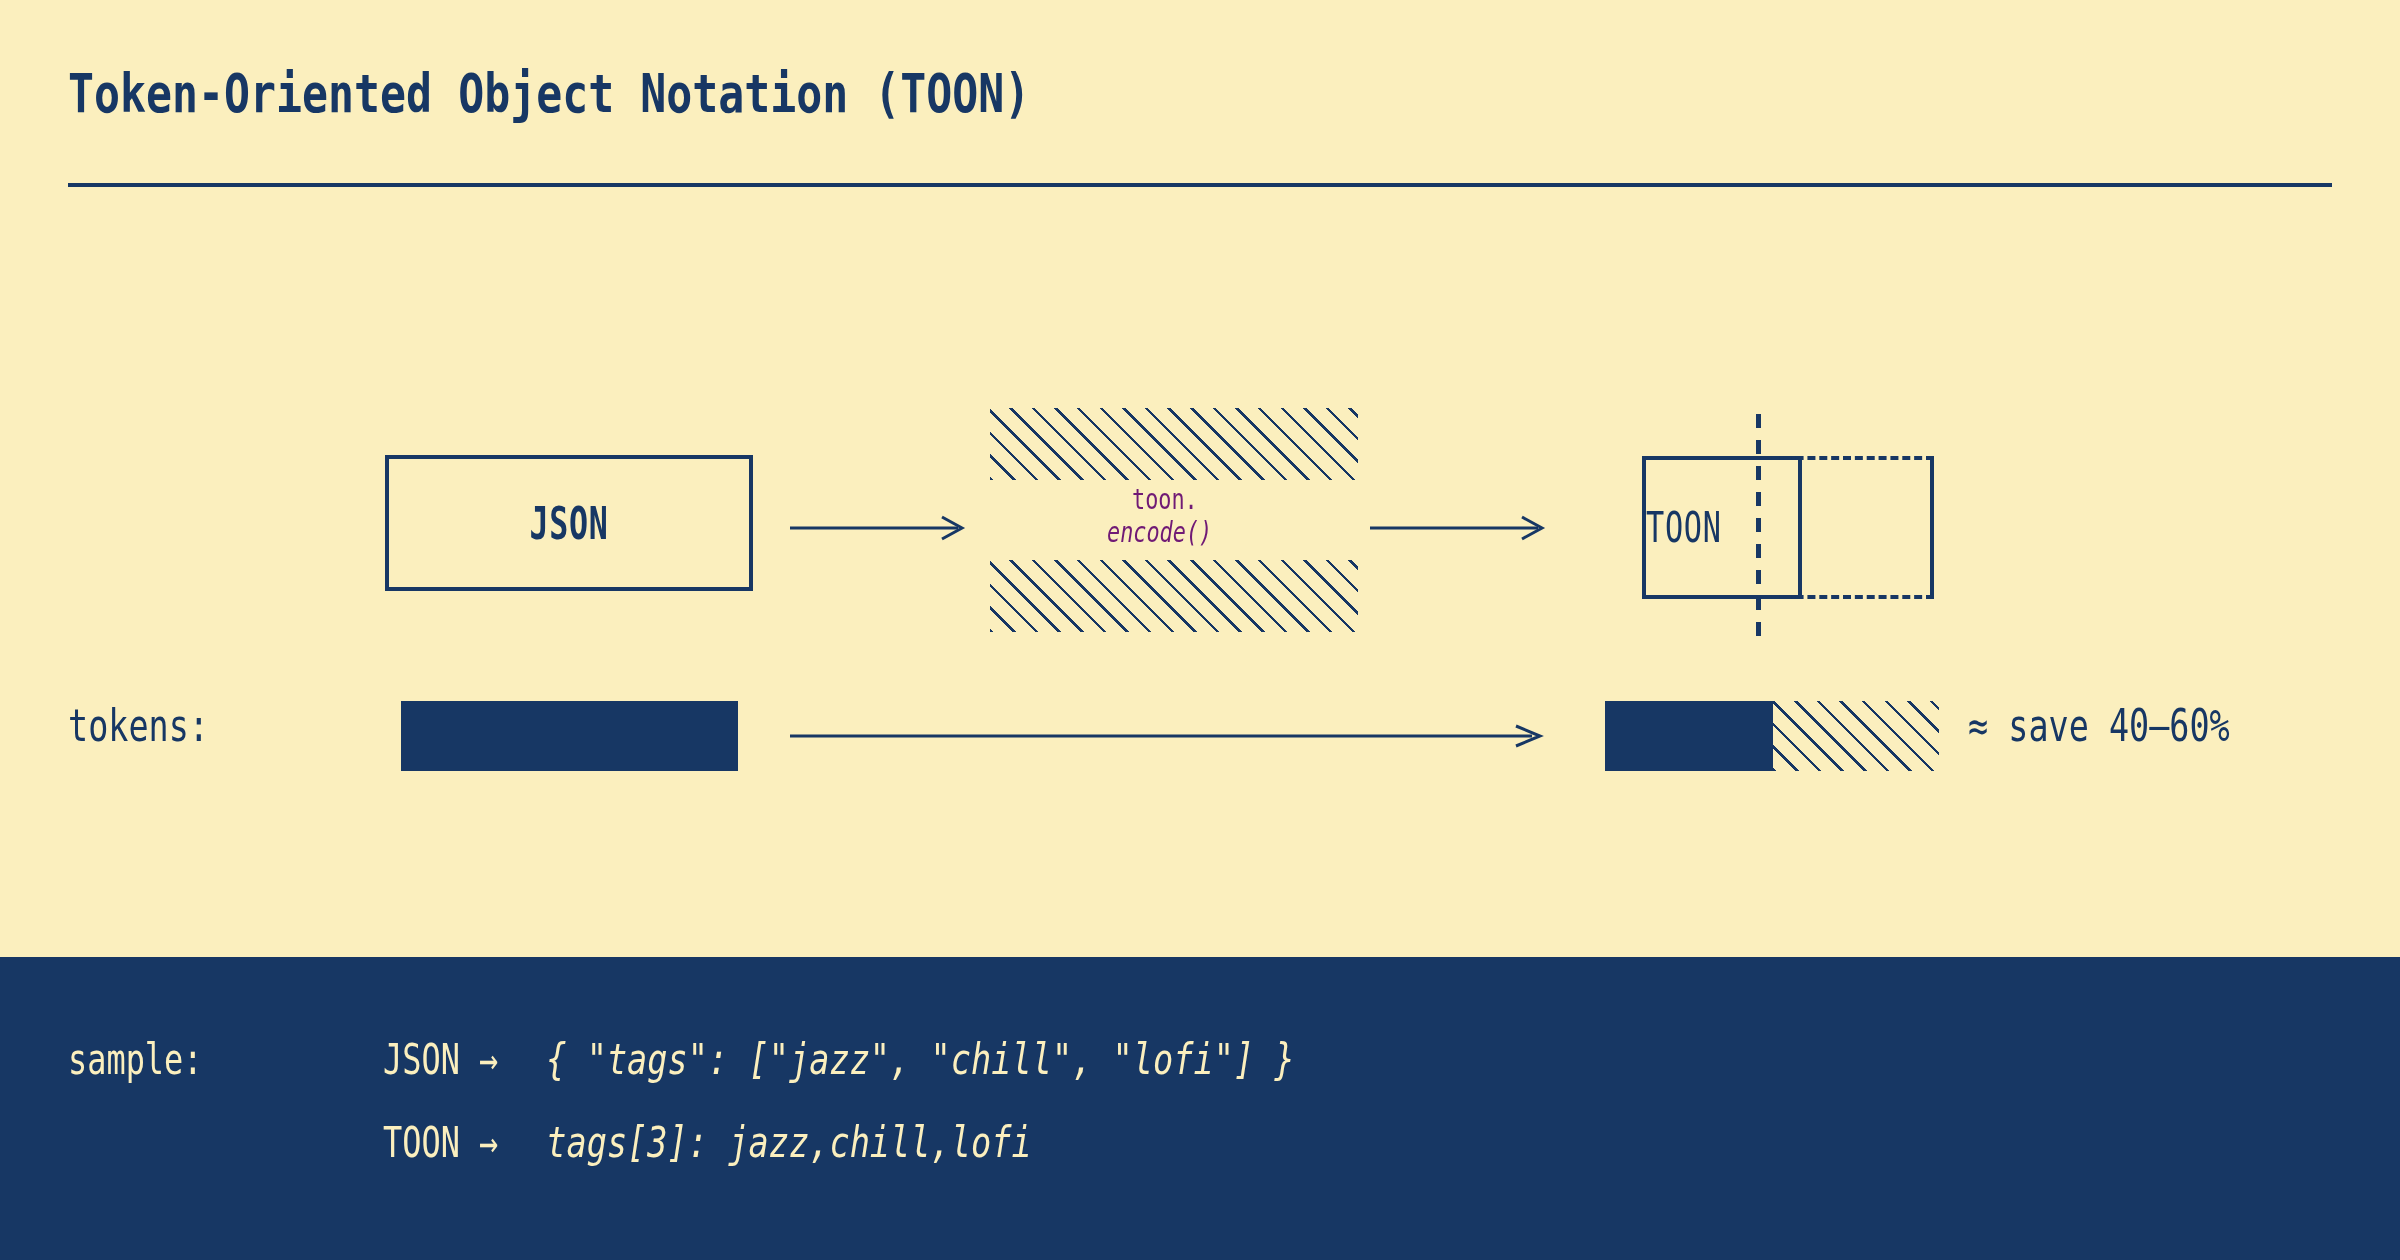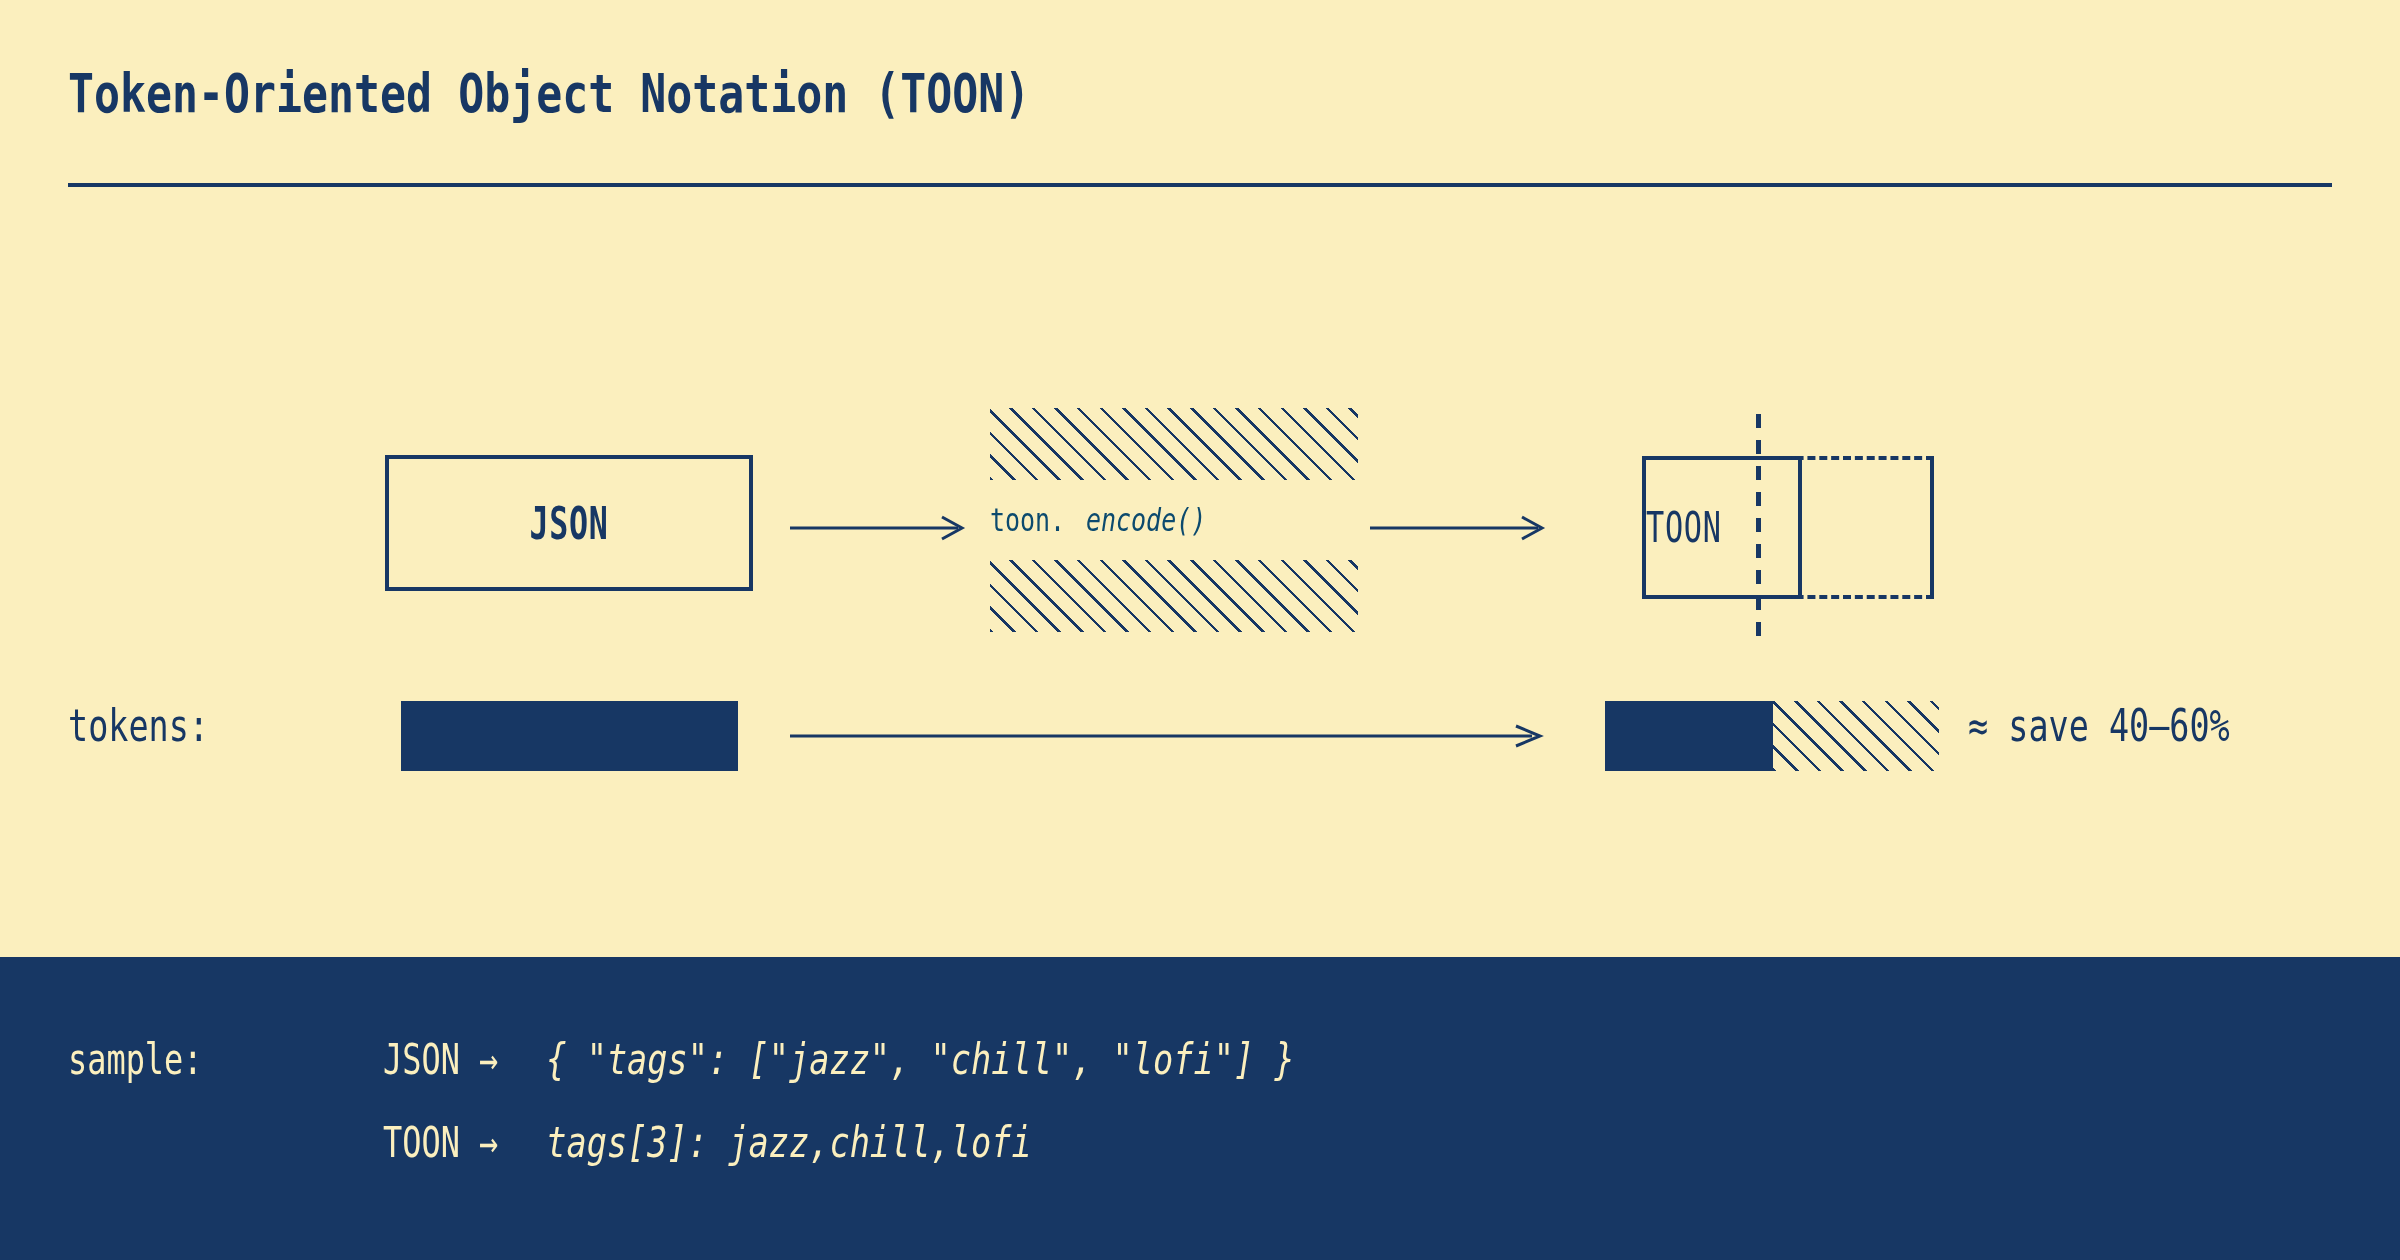--- a/index.html
+++ b/index.html
@@ -76,23 +76,24 @@
   #hatch-bot {
     position: absolute;
     left: 990px; top: 560px;
     width: 368px; height: 72px;
   }
   #encode-label {
     position: absolute;
     left: 990px; top: 483px;
     width: 368px; height: 74px;
     display: flex; align-items: center; justify-content: flex-start;
-    font-size: 32px;
-    color: #0c4a6e;
-    white-space: nowrap;
+    font-size: 28px;
+    color: #701a75;
+    white-space: nowrap;
+    flex-direction: column;
   }
   #encode-label .roman { transform: scaleX(0.78); transform-origin: left center; display: inline-block; }
   #encode-label .ital  { font-style: italic; transform: scaleX(0.78); transform-origin: left center; display: inline-block; }
 
   
   .box-toon {
     position: absolute;
     left: 1620px; top: 456px;
     width: 160px; height: 143px;
     border: 4px solid #173764;

